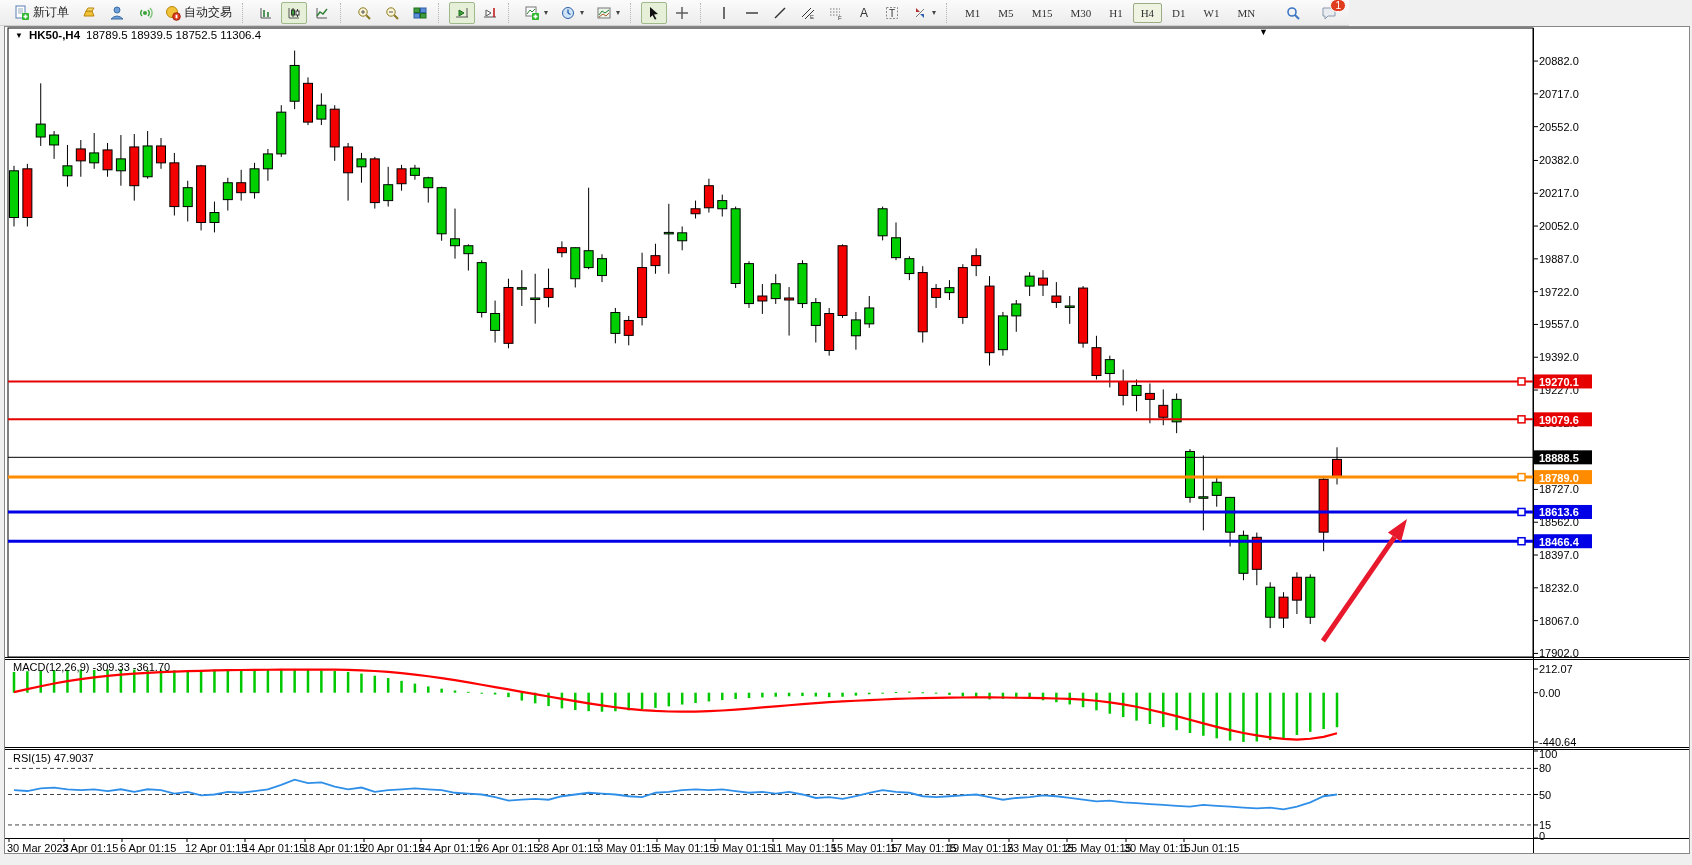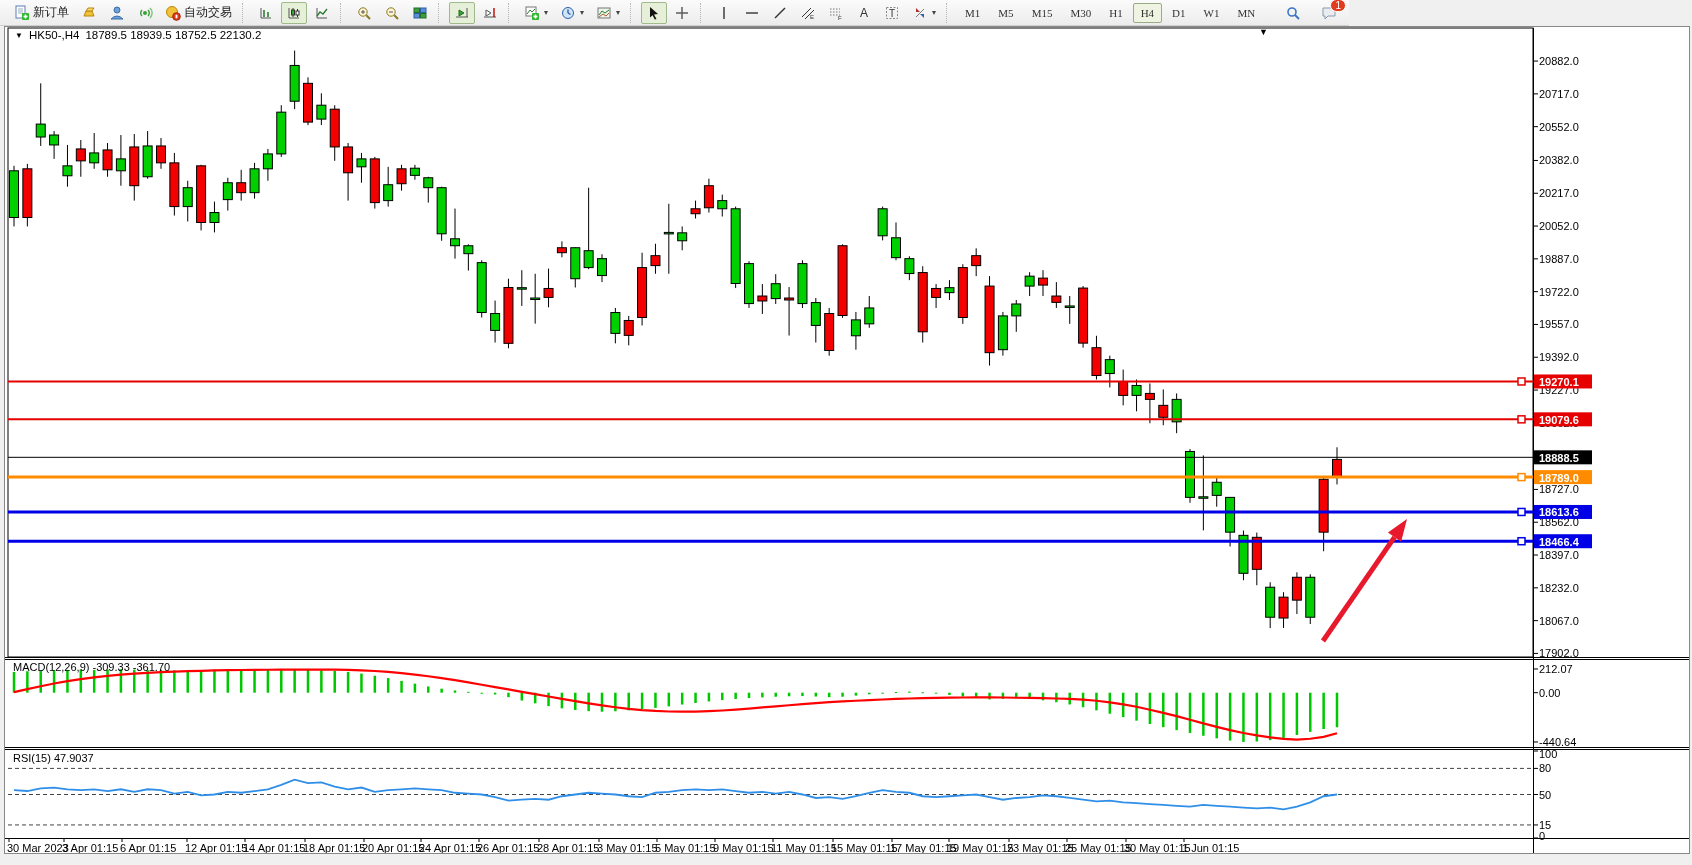--- a/index.html
+++ b/index.html
@@ -324,22 +324,22 @@
             </svg>
           </span>
           <span class="badge-red">1</span>
         </div>
       </div>
     </div>
 
   <div id="chartwin">
     <div id="charttitle">
       <span class="tri">▼</span>
-      <span style="font-weight:normal;text-align:center;">HK50-,H4</span>
-      <span>18789.5 18939.5 18752.5 22130.2</span>
+      <span style="font-weight:bold;text-align:center;">HK50-,H4</span>
+      <span>18789.5 18939.5 18752.5 11306.4</span>
     </div>
     <div id="chart-menu-arrow">▼</div>
     <svg id="chartsvg" width="1684" height="826">
         <rect x="0" y="0" width="1684" height="826" fill="#ffffff"></rect>
         <rect x="3" y="1" width="1525" height="629" fill="none" stroke="#000" stroke-width="1"></rect>
         <line x1="0" y1="630.5" x2="1684" y2="630.5" stroke="#000"></line>
         <line x1="0" y1="632.5" x2="1684" y2="632.5" stroke="#000"></line>
         <line x1="0" y1="720.5" x2="1684" y2="720.5" stroke="#000"></line>
         <line x1="0" y1="722.5" x2="1684" y2="722.5" stroke="#000"></line>
         <line x1="0" y1="811.5" x2="1684" y2="811.5" stroke="#000"></line>

